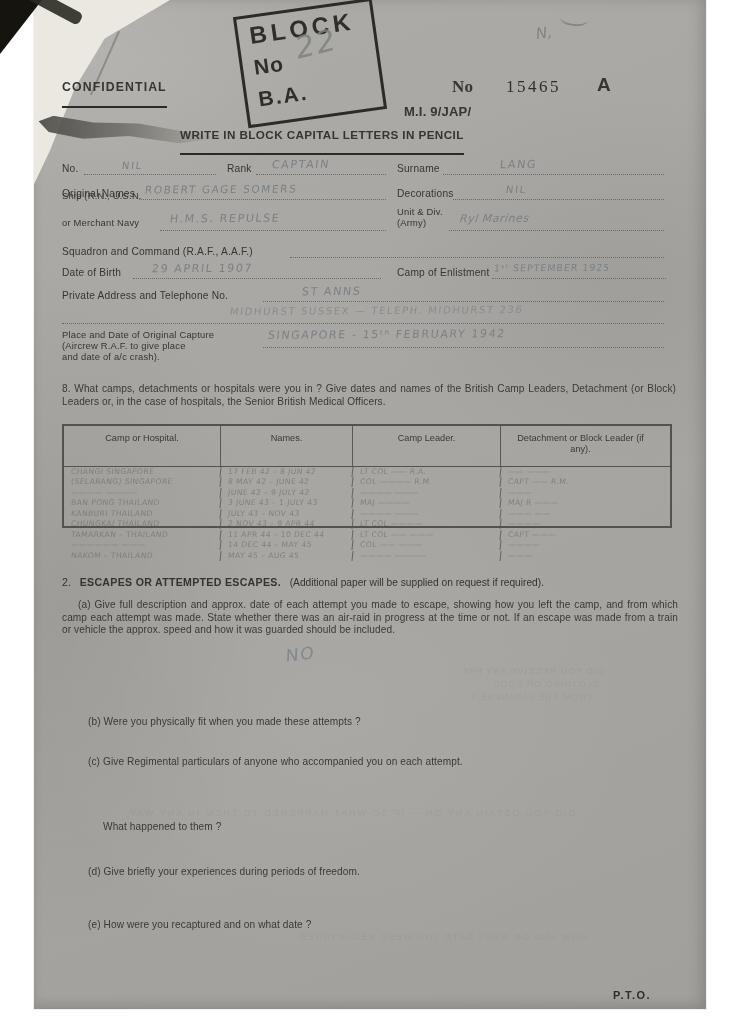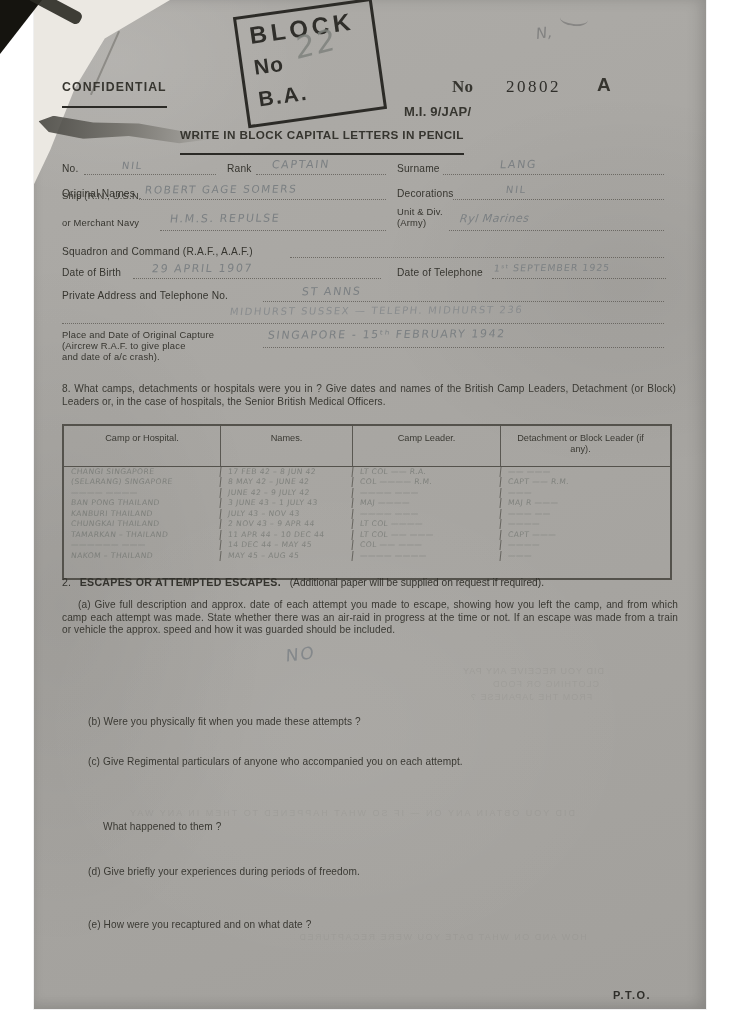--- a/index.html
+++ b/index.html
@@ -40,21 +40,21 @@
   .stamp .s1{position:absolute;left:11px;top:4px;font-size:24px;font-weight:bold;letter-spacing:4px;}
   .stamp .s2{position:absolute;left:11px;top:38px;font-size:21px;font-weight:bold;letter-spacing:1px;}
   .stamp .s3{position:absolute;left:11px;top:70px;font-size:21px;font-weight:bold;letter-spacing:2px;}
   .stamp-num{position:absolute;left:295px;top:26px;font-family:"DejaVu Sans",sans-serif;font-style:italic;
     font-size:30px;color:rgba(126,129,125,.85);transform:rotate(-14deg);letter-spacing:2px;}
   .scribble{position:absolute;left:536px;top:24px;font-family:"DejaVu Sans",sans-serif;font-style:italic;
     font-size:15px;color:rgba(90,92,94,.5);transform:rotate(-8deg);}
   .scribble-curve{position:absolute;left:560px;top:12px;width:28px;height:12px;
     border-bottom:2px solid rgba(90,92,94,.45);border-radius:50%;transform:rotate(6deg);}
   .para{position:absolute;font-size:10.1px;color:#3a3933;line-height:12.6px;letter-spacing:.1px;text-align:justify;}
-  .camp-table{position:absolute;left:62px;top:424px;width:610px;height:156px;border:2px solid #54524c;box-sizing:border-box;}
+  .camp-table{position:absolute;left:62px;top:424px;width:610px;height:104px;border:2px solid #54524c;box-sizing:border-box;}
   .thead{display:grid;grid-template-columns:156px 132px 148px 1fr;height:40px;border-bottom:1px solid #54524c;}
   .th{font-size:9.2px;color:#3a3933;text-align:center;padding-top:7px;line-height:11px;}
   .th + .th{border-left:1px solid #5a5852;}
   .tbody{display:flex;flex-direction:column;justify-content:space-around;height:94px;}
   .trow{display:grid;grid-template-columns:156px 132px 148px 1fr;height:10.4px;}
   .tcell{font-family:"DejaVu Sans",sans-serif;font-size:7.6px;color:rgba(104,108,103,.62);
     letter-spacing:.4px;white-space:nowrap;overflow:hidden;padding-left:7px;transform:skewX(-6deg);}
   .tcell:nth-child(2){border-left:1px solid rgba(90,88,82,.85);}
   .tcell:nth-child(3){border-left:1px solid rgba(90,88,82,.85);}
   .tcell:nth-child(4){border-left:1px solid rgba(90,88,82,.85);}
@@ -81,21 +81,21 @@
   </div>
   <div class="stamp-num">22</div>
   <div class="scribble">N,</div>
   <div class="scribble-curve"></div>
 
   <div class="lbl bold abs" style="left:62px;top:80px;font-size:12.3px;letter-spacing:1.1px;">
     <span class="underb">CONFIDENTIAL</span>
   </div>
   <div class="lbl bold" style="left:404px;top:104px;font-size:13px;">M.I. 9/JAP/</div>
   <div class="lbl bold" style="left:452px;top:77px;font-family:'Liberation Serif',serif;font-size:17px;">No</div>
-  <div class="lbl" style="left:506px;top:77px;font-family:'Liberation Serif',serif;font-size:17px;letter-spacing:2.5px;color:#2f2e2a;">20802</div>
+  <div class="lbl" style="left:506px;top:77px;font-family:'Liberation Serif',serif;font-size:17px;letter-spacing:2.5px;color:#2f2e2a;">15465</div>
   <div class="lbl bold" style="left:597px;top:74px;font-size:19px;">A</div>
 
   <div class="lbl bold abs" style="left:180px;top:128px;width:280px;text-align:center;font-size:11.7px;letter-spacing:.4px;">
     <span class="underb">WRITE IN BLOCK CAPITAL LETTERS IN PENCIL</span>
   </div>
 
   <div class="lbl" style="left:62px;top:163px;">No.</div>
   <div class="dl" style="left:84px;top:160px;width:132px;"></div>
   <div class="hw" style="left:122px;top:160px;font-size:10px;">NIL</div>
   <div class="lbl" style="left:227px;top:163px;">Rank</div>
@@ -120,21 +120,21 @@
   <div class="lbl lbl2" style="left:397px;top:217px;">(Army)</div>
   <div class="dl" style="left:449px;top:216px;width:215px;"></div>
   <div class="hw hwc" style="left:460px;top:212px;">Ryl Marines</div>
 
   <div class="lbl" style="left:62px;top:246px;">Squadron and Command (R.A.F., A.A.F.)</div>
   <div class="dl" style="left:290px;top:243px;width:374px;"></div>
 
   <div class="lbl" style="left:62px;top:267px;">Date of Birth</div>
   <div class="dl" style="left:133px;top:264px;width:248px;"></div>
   <div class="hw" style="left:152px;top:262px;">29  APRIL  1907</div>
-  <div class="lbl" style="left:397px;top:267px;">Date of Telephone</div>
+  <div class="lbl" style="left:397px;top:267px;">Camp of Enlistment</div>
   <div class="dl" style="left:492px;top:264px;width:174px;"></div>
   <div class="hw" style="left:494px;top:262px;font-size:9.4px;letter-spacing:1px;">1ˢᵗ SEPTEMBER  1925</div>
 
   <div class="lbl" style="left:62px;top:290px;">Private Address and Telephone No.</div>
   <div class="dl" style="left:263px;top:287px;width:401px;"></div>
   <div class="hw" style="left:302px;top:285px;">ST  ANNS</div>
   <div class="dl" style="left:62px;top:309px;width:602px;"></div>
   <div class="hw" style="left:230px;top:305px;font-size:10px;color:#898c8e;">MIDHURST    SUSSEX   —   TELEPH.  MIDHURST  236</div>
 
   <div class="lbl lbl2" style="left:62px;top:329px;">Place and Date of Original Capture</div>

